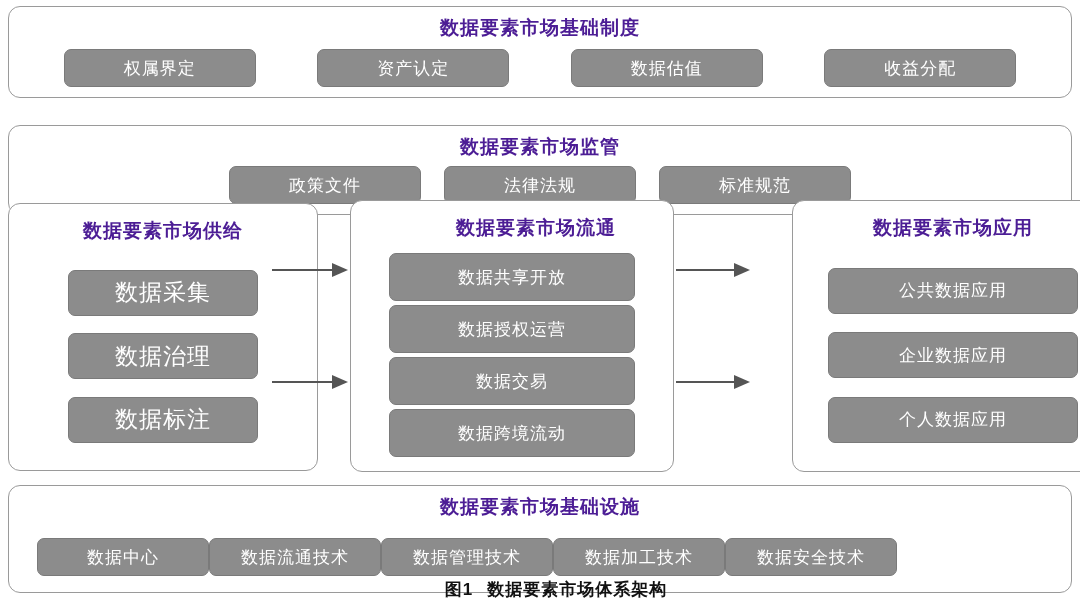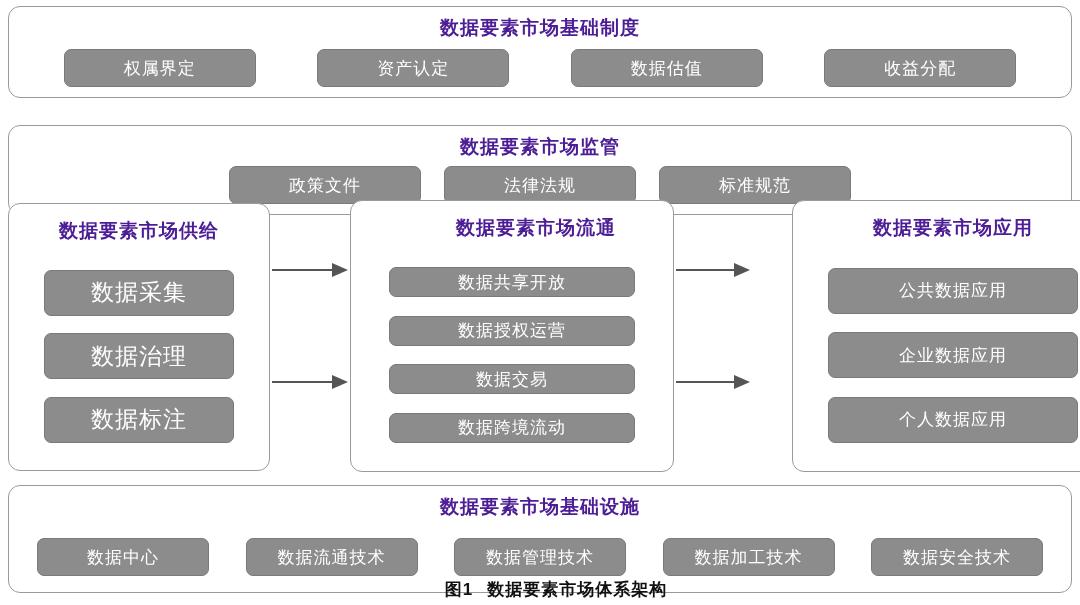--- a/index.html
+++ b/index.html
@@ -75,21 +75,21 @@
     display: flex;
     justify-content: center;
     padding: 0 40px;
     box-sizing: border-box;
     gap: 23px;
   }
   #panel-supervision .chip { width: 192px; height: 38px; }
 
   
   #panel-supply {
-    left: 8px; top: 203px; width: 262px; height: 268px;
+    left: 8px; top: 203px; width: 310px; height: 268px;
   }
   #panel-circulation {
     left: 350px; top: 200px; width: 324px; height: 272px; padding-left: 48px;
   }
   #panel-application {
     left: 792px; top: 200px; width: 322px; height: 272px;
   }
   .col-title {
     margin-top: 14px;
     font-size: 19px;
@@ -98,33 +98,32 @@
     position: absolute;
     left: 0; right: 0;
     top: 48px;
     bottom: 10px;
     display: flex;
     flex-direction: column;
     align-items: center;
     justify-content: space-evenly;
   }
   #panel-supply .chip { width: 190px; height: 46px; font-size: 23px; }
-  #panel-circulation .chip { width: 246px; height: 30px; font-size: 17px; text-align: right; }
+  #panel-circulation .chip { width: 246px; height: 48px; font-size: 17px; text-align: right; }
   #panel-application .chip { width: 250px; height: 46px; font-size: 17px; }
 
   
   #panel-infrastructure {
     left: 8px; top: 485px; width: 1064px; height: 108px;
   }
   #panel-infrastructure .panel-title { margin-top: 8px; }
   #panel-infrastructure .chips {
     position: absolute;
     left: 0; right: 0; top: 40px;
     display: flex;
-    justify-content: space-between;
     padding: 12px 28px;
     box-sizing: border-box;
   }
   #panel-infrastructure .chip { width: 172px; height: 38px; font-size: 17px; }
 
   
   .arrow {
     position: absolute;
   }
   .caption {

